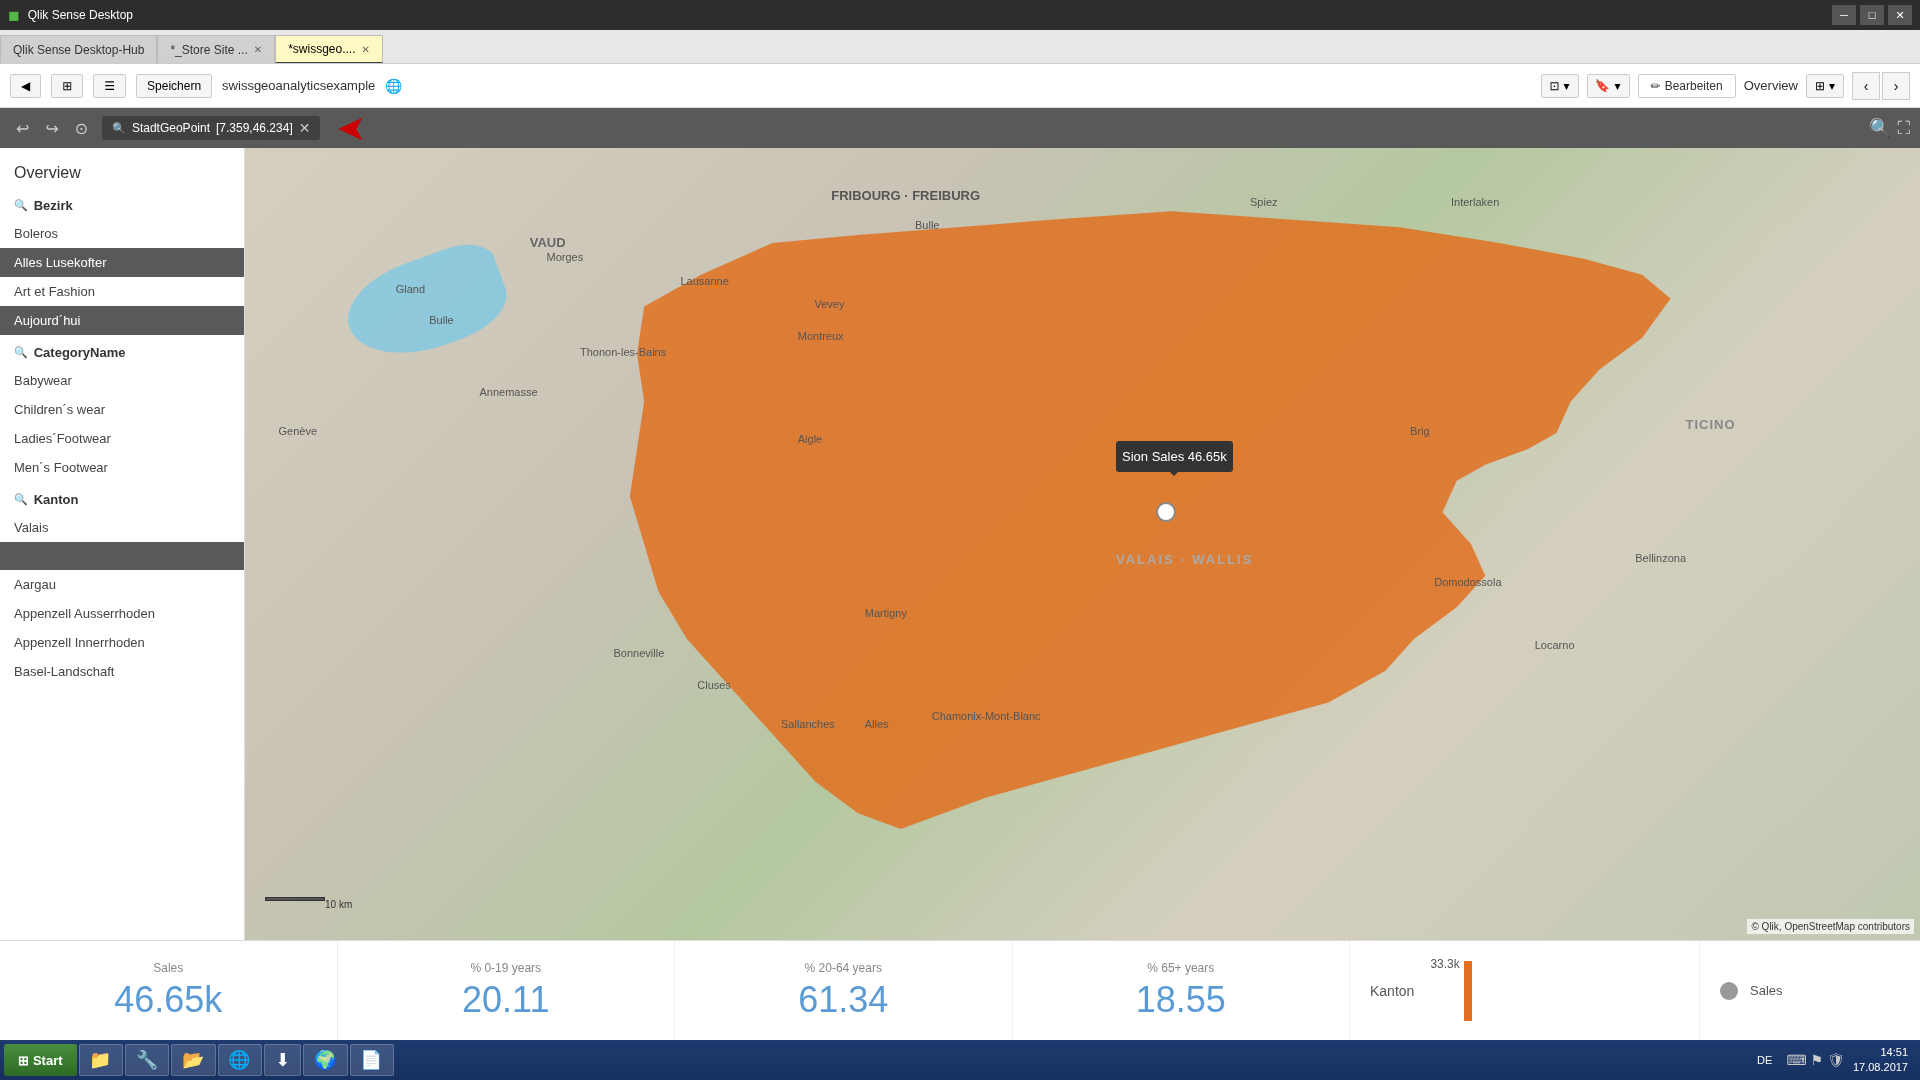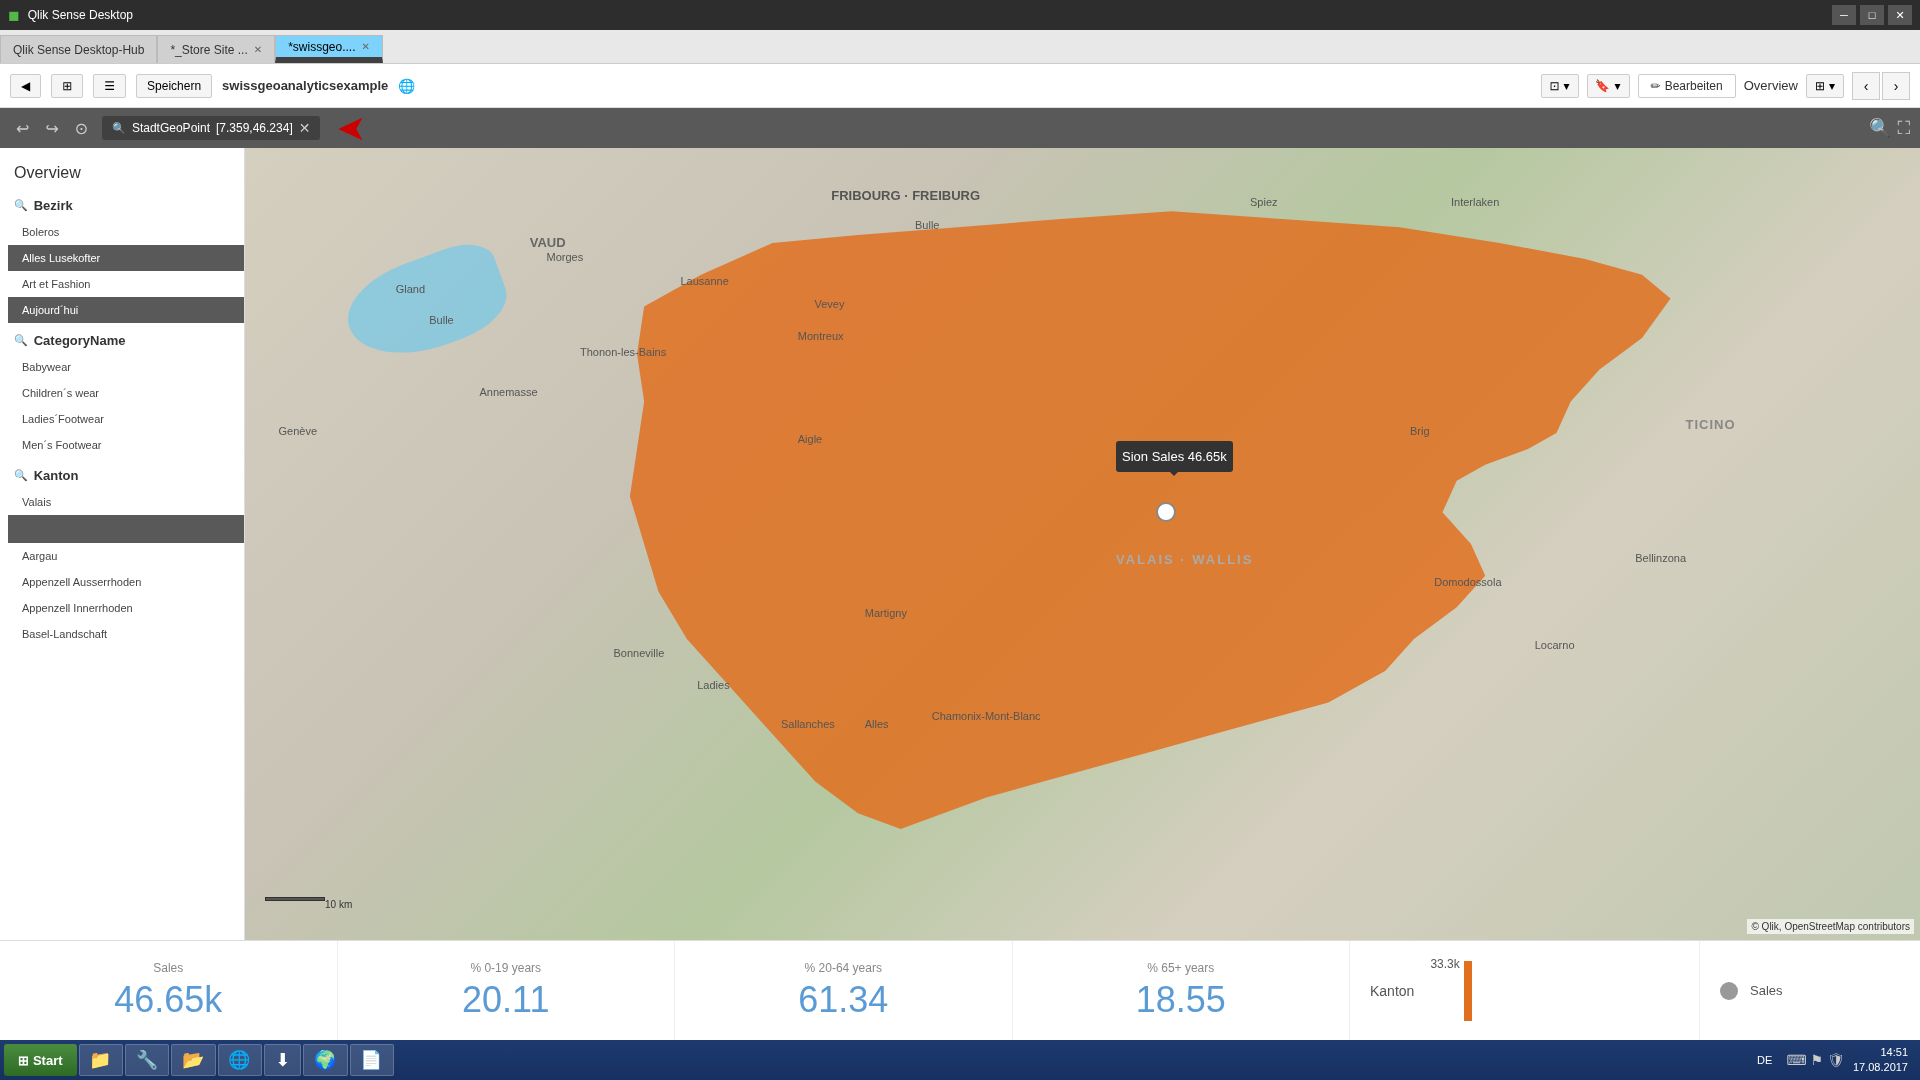--- a/index.html
+++ b/index.html
@@ -35,22 +35,22 @@
       align-items: center;
       gap: 6px;
       font-size: 12px;
       background: #d0d0d0;
       border: 1px solid #bbb;
       border-bottom: none;
       cursor: pointer;
       color: #333;
     }
     .tab.active {
-      background: #7dd3fc;
-      border-bottom: 6px solid #404040;
+      background: #fef9c3;
+      border-bottom: 1px solid #404040;
       color: #000;
     }
     .tab-close { font-size: 10px; color: #666; cursor: pointer; }
 
     
     .toolbar {
       background: #fff;
       height: 44px;
       display: flex;
       align-items: center;
@@ -62,21 +62,21 @@
       background: #f5f5f5;
       border: 1px solid #ccc;
       padding: 4px 10px;
       cursor: pointer;
       font-size: 12px;
       border-radius: 2px;
       display: flex;
       align-items: center;
       gap: 4px;
     }
-    .app-name { font-weight: bold; font-size: 13px; color: #333; }
+    .app-name { font-weight: normal; font-size: 13px; color: #333; }
     .toolbar-right { margin-left: auto; display: flex; align-items: center; gap: 8px; }
     .toolbar-icon-btn {
       background: #f5f5f5;
       border: 1px solid #ccc;
       padding: 4px 8px;
       cursor: pointer;
       font-size: 12px;
       border-radius: 2px;
       display: flex;
       align-items: center;
@@ -140,24 +140,23 @@
       align-items: center;
       gap: 6px;
       padding: 6px 14px;
       font-size: 13px;
       font-weight: bold;
       color: #333;
       cursor: pointer;
     }
     .sidebar-item {
       padding: 7px 14px;
-      font-size: 11px;
+      font-size: 13px;
       color: #444;
       cursor: pointer;
-      margin-left: 8px;
     }
     .sidebar-item.selected {
       background: #595959;
       color: #fff;
     }
     .search-icon-small { font-size: 11px; color: #888; }
 
     
     .map-container {
       flex: 1;
@@ -567,21 +566,21 @@
       <div class="map-label" style="top:58%; left:37%;">Martigny</div>
       <div class="map-label" style="top:35%; left:68%;margin-left:26px;">Brig</div>
       <div class="map-label" style="top:6%; left:60%;">Spiez</div>
       <div class="map-label" style="top:6%; left:72%;">Interlaken</div>
       <div class="map-label" style="top:62%; left:77%;">Locarno</div>
       <div class="map-label" style="top:51%; left:83%;">Bellinzona</div>
       <div class="map-label" style="top:54%; left:71%;">Domodossola</div>
       <div class="map-label" style="top:71%; left:41%;">Chamonix-Mont-Blanc</div>
       <div class="map-label" style="top:72%; left:32%;">Sallanches</div>
       <div class="map-label" style="top:72%; left:37%;">Alles</div>
-      <div class="map-label" style="top:67%; left:27%;">Ladies</div>
+      <div class="map-label" style="top:67%; left:27%;">Cluses</div>
       <div class="map-label" style="top:63%; left:22%;">Bonneville</div>
       <div class="map-label" style="top:9%; left:40%;">Bulle</div>
 
       <div class="map-tooltip" style="top:37%; left:52%;">
         <span>Sion Sales 46.65k</span>
       </div>
 
       <div class="map-marker" style="top:46%; left:55%; transform:translate(-50%,-50%);"></div>
 
       <div class="map-scale">

